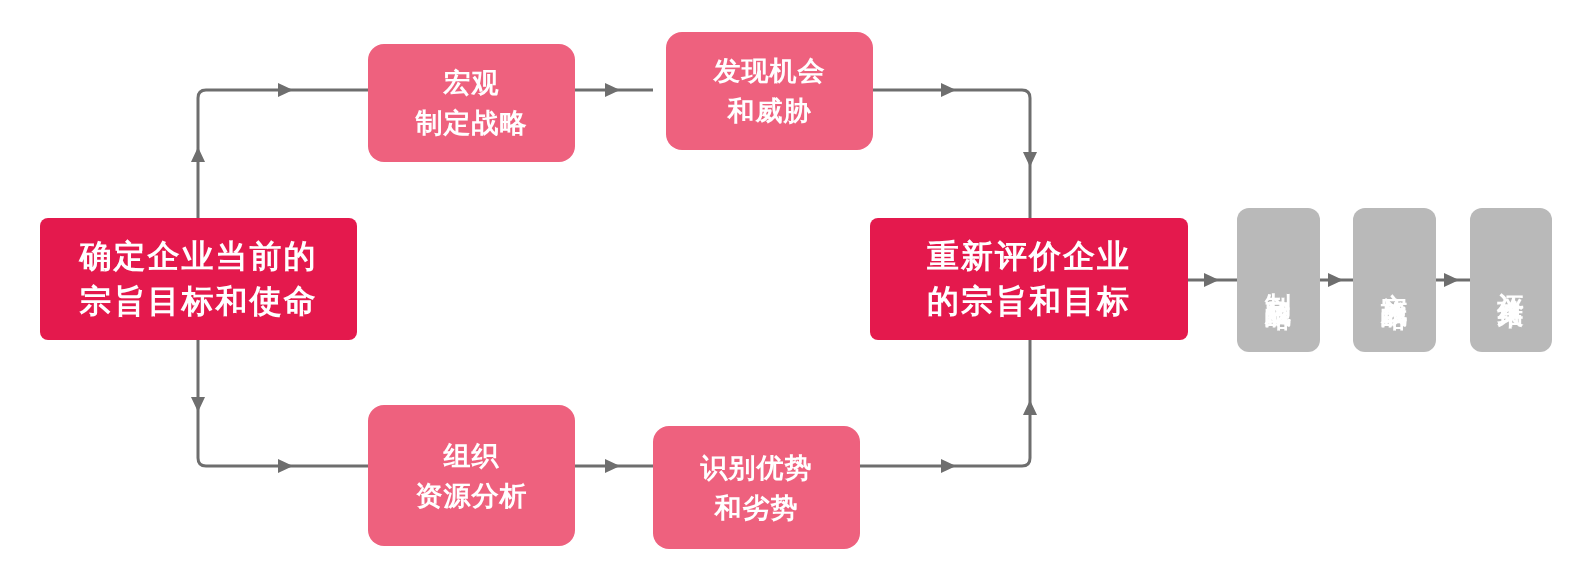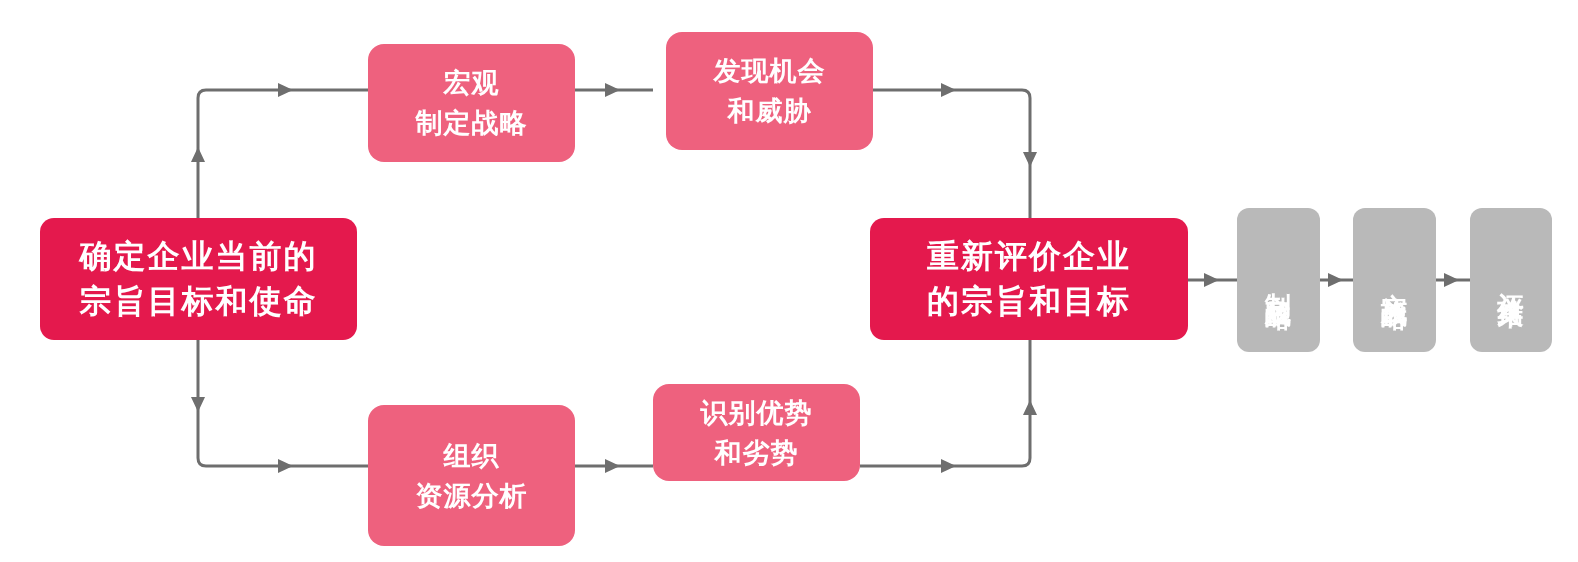--- a/index.html
+++ b/index.html
@@ -42,21 +42,21 @@
     display: flex;
     flex-direction: column;
     align-items: center;
     justify-content: center;
     color: var(--box-text);
     font-weight: bold;
     text-align: center;
   }
   .node.red {
     background: var(--primary);
-    border-radius: 14px;
+    border-radius: 8px;
   }
   .node.red .line {
     font-size: 32px;
     line-height: 45px;
     letter-spacing: 2px;
     white-space: nowrap;
   }
   .node.pink {
     background: var(--secondary);
     border-radius: 16px;
@@ -147,21 +147,21 @@
   </div>
   <div class="node pink" style="left:653px; top:32px; width:207px; height:118px;margin-left:13px;">
     <span class="line">发现机会</span>
     <span class="line">和威胁</span>
   </div>
 
   <div class="node pink" style="left:368px; top:405px; width:207px; height:141px;">
     <span class="line">组织</span>
     <span class="line">资源分析</span>
   </div>
-  <div class="node pink" style="left:653px; top:384px; width:207px; height:97px;">
+  <div class="node pink" style="left:653px; top:426px; width:207px; height:123px;">
     <span class="line">识别优势</span>
     <span class="line">和劣势</span>
   </div>
 
   <div class="node red" style="left:870px; top:218px; width:318px; height:122px;">
     <span class="line">重新评价企业</span>
     <span class="line">的宗旨和目标</span>
   </div>
 
   <div class="node gray" style="left:1237px; top:208px; width:83px; height:144px;">

